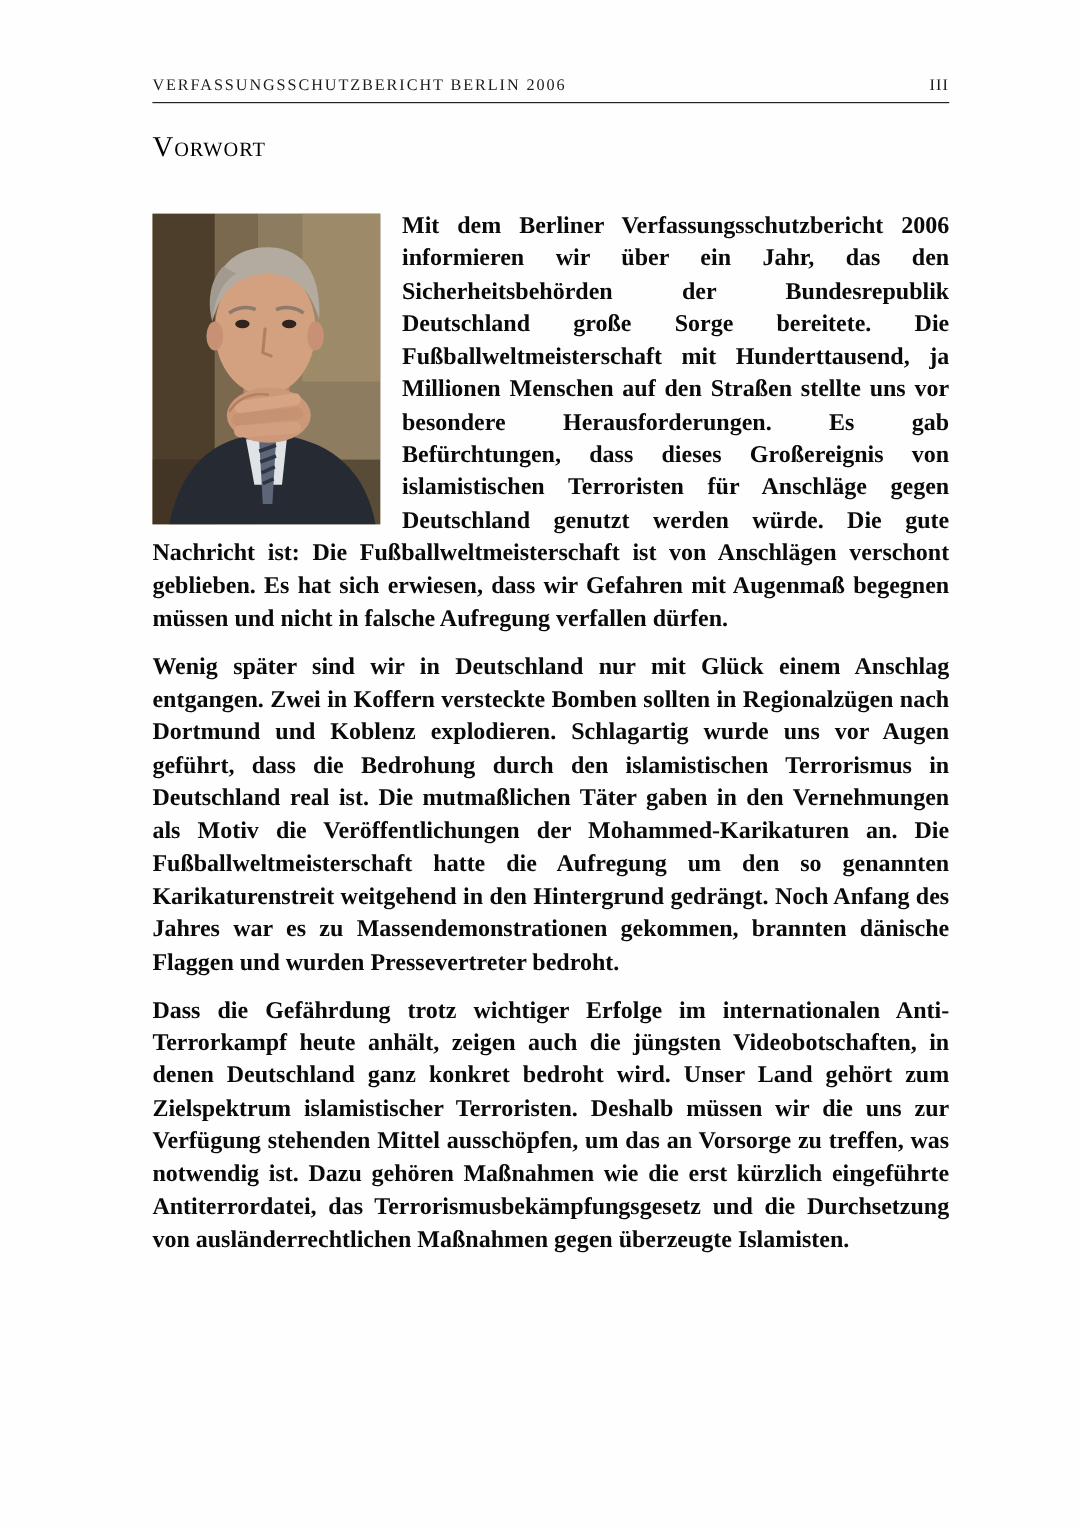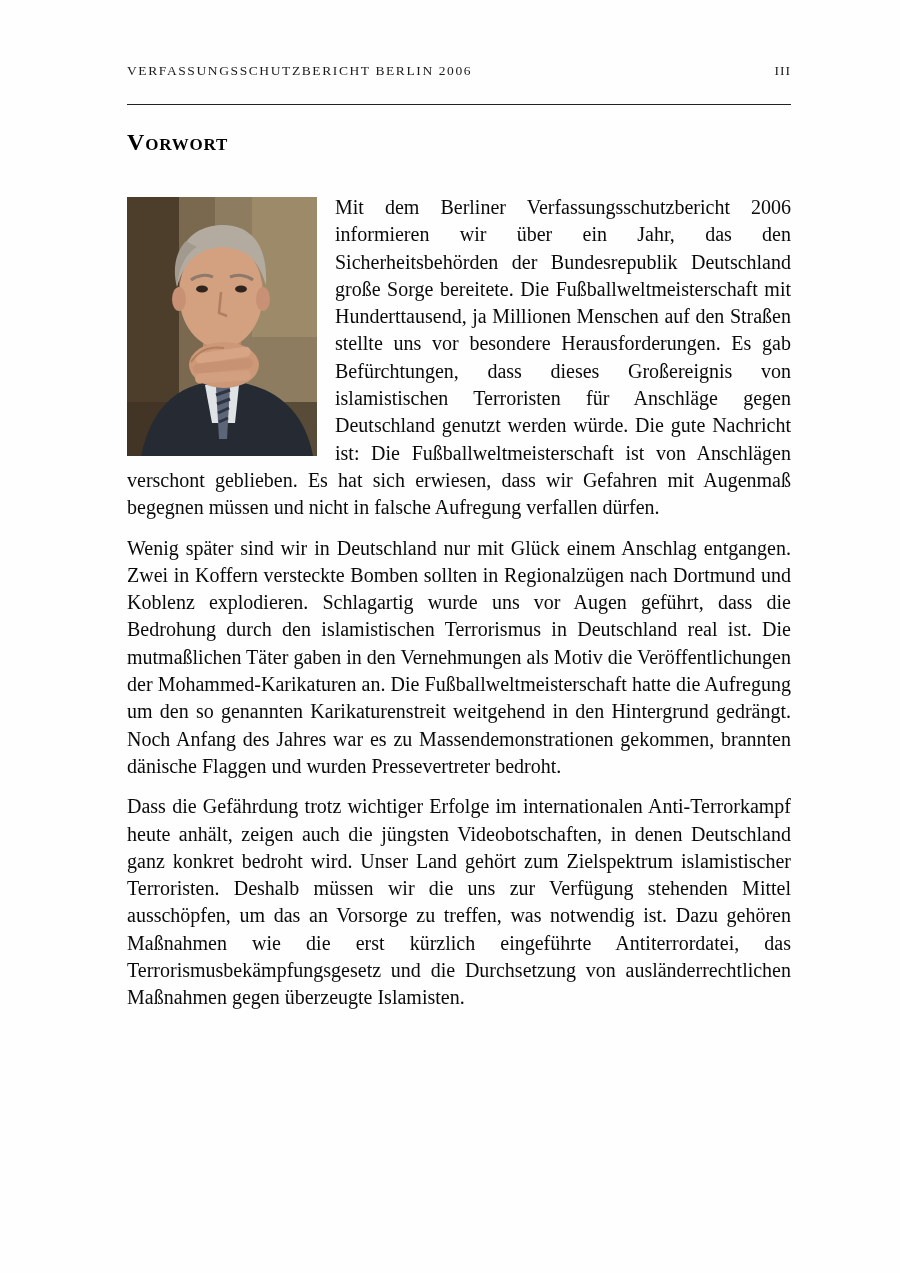--- a/index.html
+++ b/index.html
@@ -16,44 +16,45 @@
     box-sizing: border-box;
     padding: 63px 109px 0 127px;
     font-family: "Liberation Serif", serif;
     color: #0a0a0a;
   }
   .page-header {
     display: flex;
     justify-content: space-between;
     align-items: baseline;
     border-bottom: 1px solid #222222;
-    padding-bottom: 25px;
+    padding-bottom: 6px;
     font-size: 13.5px;
     letter-spacing: 1.6px;
     color: #1a1a1a;
   }
   .page-header .page-num {
     letter-spacing: 1px;
   }
   h1.section-heading {
     margin: 24px 0 38px 0;
     font-size: 24px;
-    font-weight: bold;
+    font-weight: normal;
     font-variant: small-caps;
     letter-spacing: 0.8px;
     color: #000000;
   }
   .body-text p {
     font-size: 20px;
     line-height: 27.3px;
     text-align: justify;
     margin: 0 0 13px 0;
     hyphens: auto;
     -webkit-hyphens: auto;
     overflow-wrap: break-word;
+    font-weight: bold;
   }
   .photo-frame {
     float: left;
     width: 190px;
     height: 259px;
     margin: 3px 18px 6px 0;
     display: block;
     overflow: hidden;
     background: #8d7c5f;
   }

